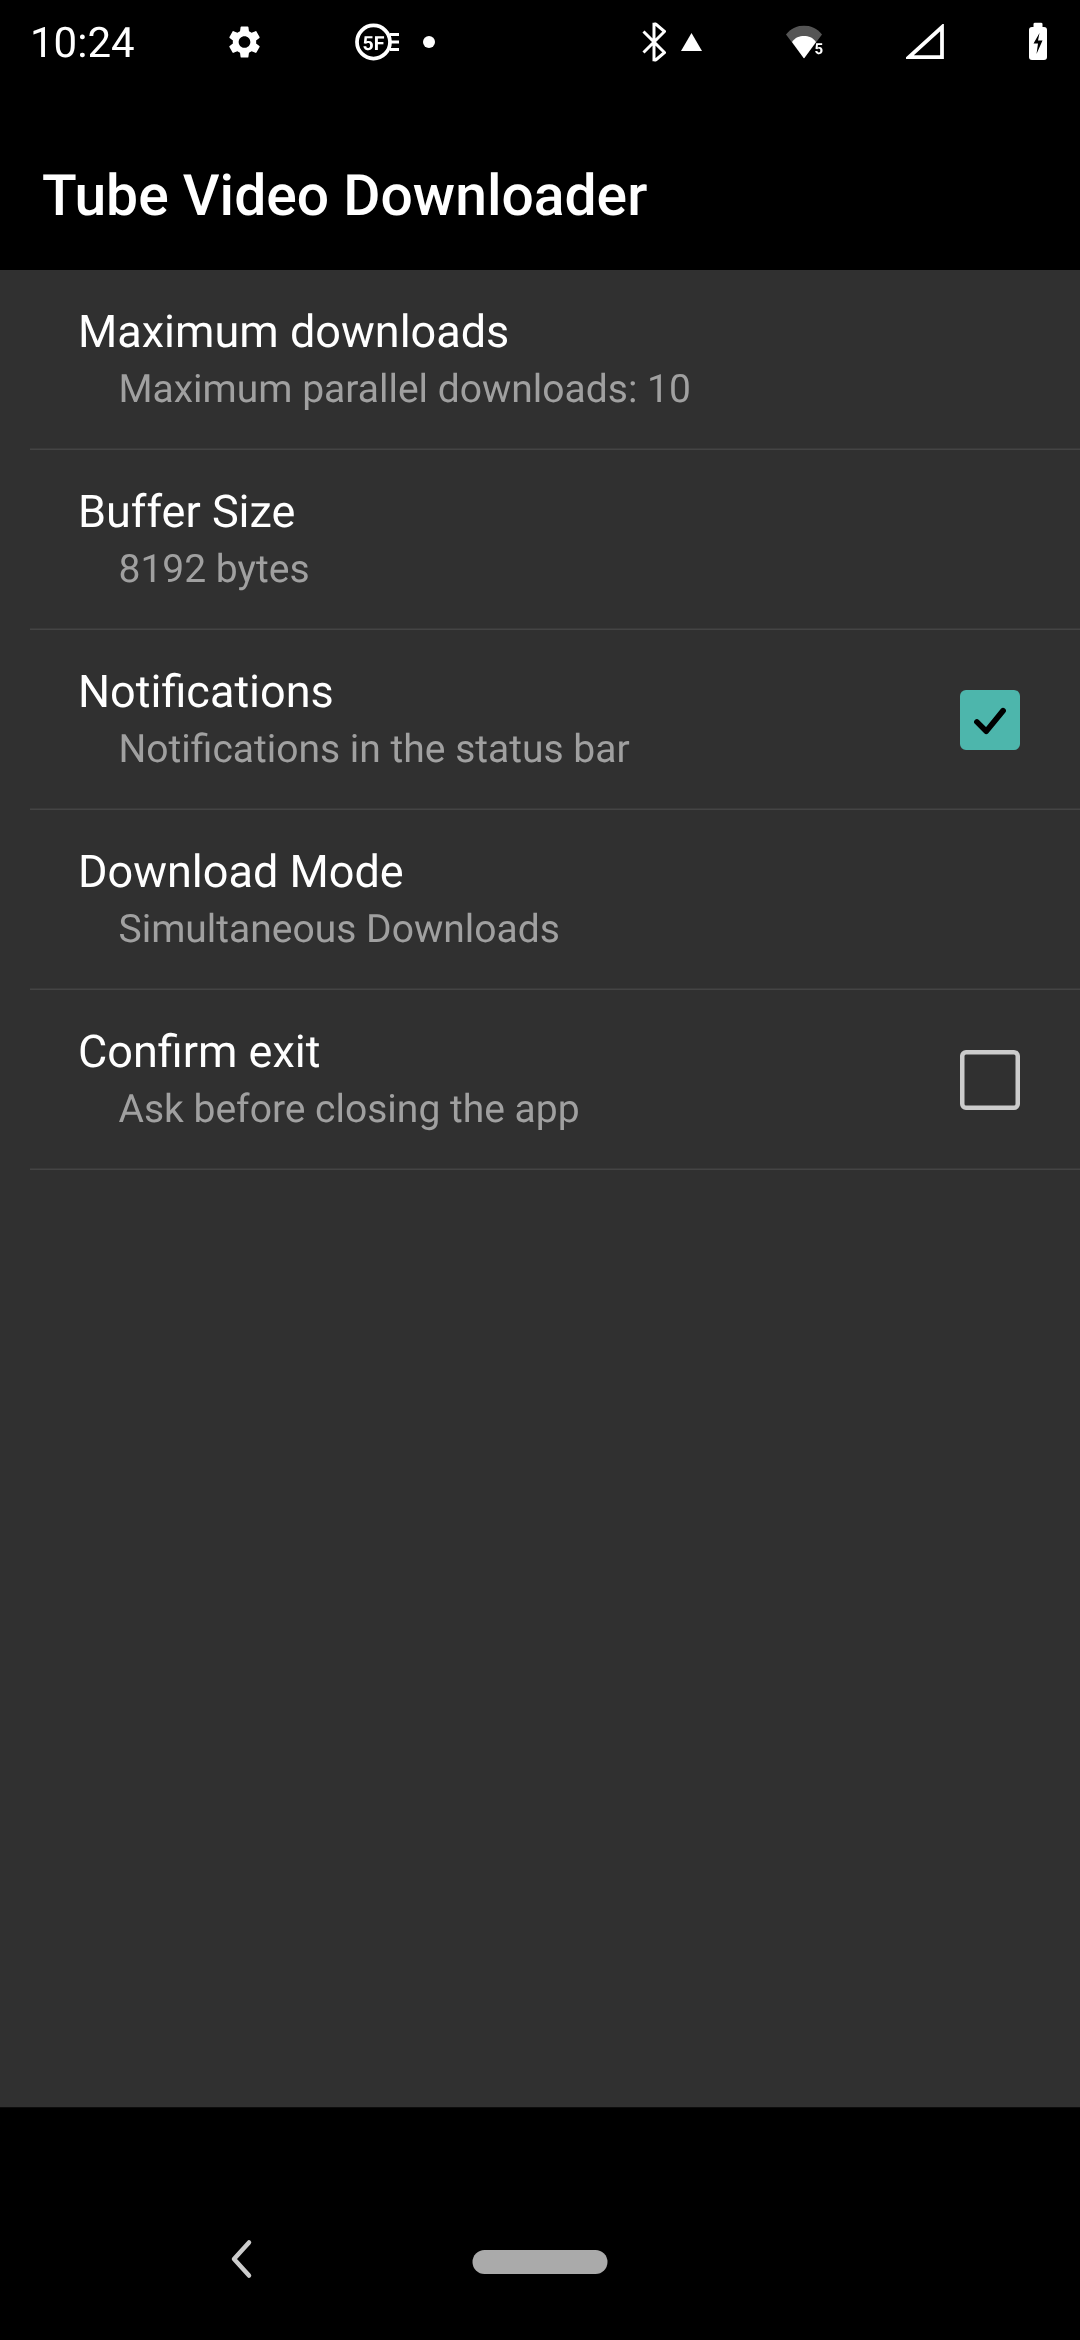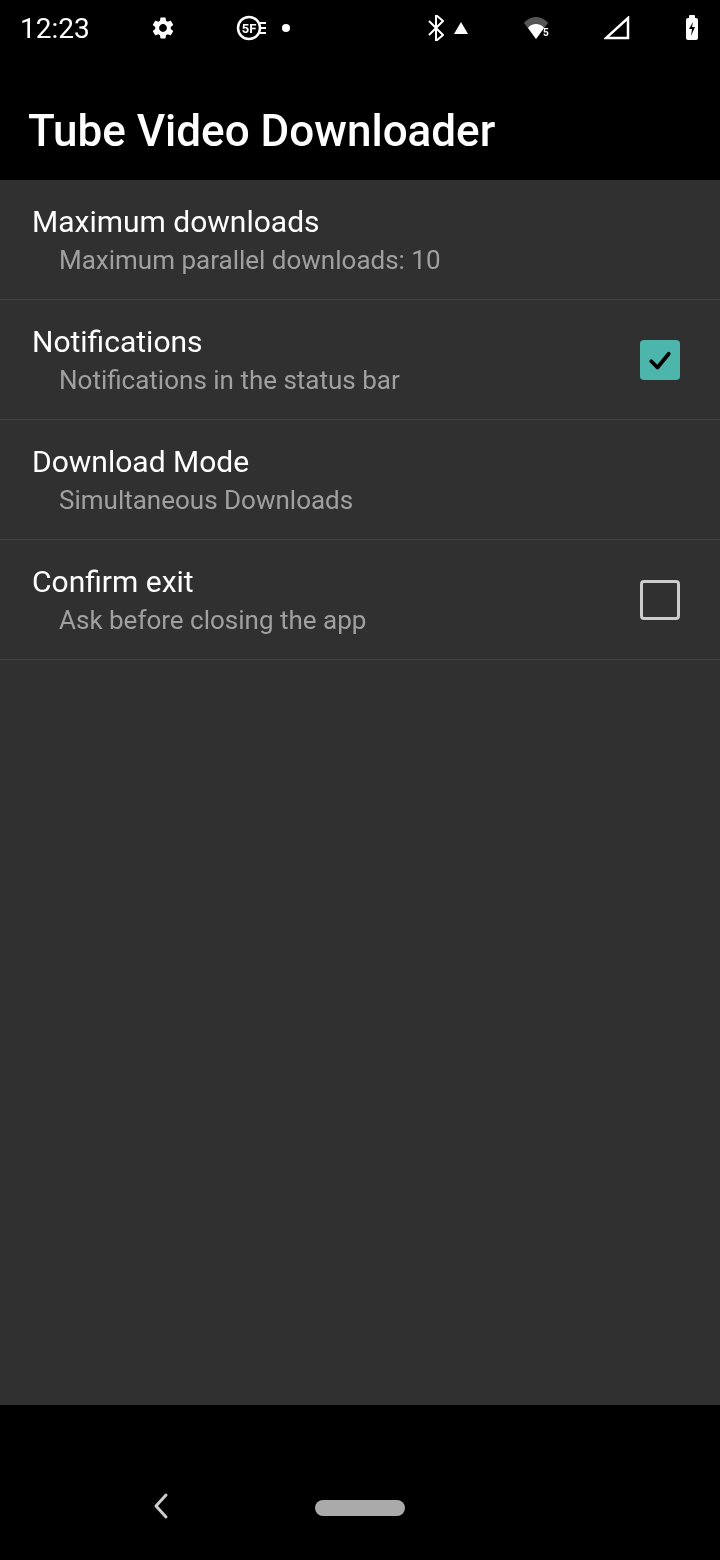--- a/index.html
+++ b/index.html
@@ -52,27 +52,28 @@
       border-radius: 50%;
     }
     .header {
       height: 124px;
       display: flex;
       align-items: center;
       padding: 0 28px;
       background: #000;
     }
     .header-title {
-      font-size: 44px;
+      font-size: 38px;
       font-weight: 500;
       color: #fff;
       margin-top: 25px;
     }
     .settings-list {
       background: #303030;
+      padding-left: 20px;
     }
     .setting-item {
       padding: 24px 32px;
       border-bottom: 1px solid #444;
       display: flex;
       align-items: center;
       justify-content: space-between;
     }
     .setting-text {
       flex: 1;
@@ -142,21 +143,21 @@
       border-left: 7px solid transparent;
       border-right: 7px solid transparent;
       border-bottom: 12px solid #fff;
     }
   </style>
 </head>
 <body>
 
 <div class="status-bar">
   <div class="status-left">
-    <span class="clock">12:23</span>
+    <span class="clock">10:24</span>
     <span class="status-icon">
       <svg width="26" height="26" viewBox="0 0 24 24" fill="#fff">
         <path d="M19.14,12.94c0.04-0.3,0.06-0.61,0.06-0.94c0-0.32-0.02-0.64-0.07-0.94l2.03-1.58c0.18-0.14,0.23-0.41,0.12-0.61 l-1.92-3.32c-0.12-0.22-0.37-0.29-0.59-0.22l-2.39,0.96c-0.5-0.38-1.03-0.7-1.62-0.94L14.4,2.81c-0.04-0.24-0.24-0.41-0.48-0.41 h-3.84c-0.24,0-0.43,0.17-0.47,0.41L9.25,5.35C8.66,5.59,8.12,5.92,7.63,6.29L5.24,5.33c-0.22-0.08-0.47,0-0.59,0.22L2.74,8.87 C2.62,9.08,2.66,9.34,2.86,9.48l2.03,1.58C4.84,11.36,4.8,11.69,4.8,12s0.02,0.64,0.07,0.94l-2.03,1.58 c-0.18,0.14-0.23,0.41-0.12,0.61l1.92,3.32c0.12,0.22,0.37,0.29,0.59,0.22l2.39-0.96c0.5,0.38,1.03,0.7,1.62,0.94l0.36,2.54 c0.05,0.24,0.24,0.41,0.48,0.41h3.84c0.24,0,0.44-0.17,0.47-0.41l0.36-2.54c0.59-0.24,1.13-0.56,1.62-0.94l2.39,0.96 c0.22,0.08,0.47,0,0.59-0.22l1.92-3.32c0.12-0.22,0.07-0.47-0.12-0.61L19.14,12.94z M12,15.6c-1.98,0-3.6-1.62-3.6-3.6 s1.62-3.6,3.6-3.6s3.6,1.62,3.6,3.6S13.98,15.6,12,15.6z"></path>
       </svg>
     </span>
     <span class="status-icon">
       <svg width="30" height="26" viewBox="0 0 30 26" fill="none">
         <circle cx="13" cy="13" r="11" stroke="#fff" stroke-width="2.5" fill="none"></circle>
         <text x="13" y="18" font-size="13" fill="#fff" text-anchor="middle" font-weight="bold">5F</text>
         <line x1="24" y1="8" x2="30" y2="8" stroke="#fff" stroke-width="2"></line>
@@ -202,20 +203,26 @@
 <div class="content-area">
   <div class="settings-list">
 
     <div class="setting-item">
       <div class="setting-text">
         <div class="setting-title">Maximum downloads</div>
         <div class="setting-subtitle">Maximum parallel downloads: 10</div>
       </div>
     </div>
 
+    <div class="setting-item">
+      <div class="setting-text">
+        <div class="setting-title">Buffer Size</div>
+        <div class="setting-subtitle">8192 bytes</div>
+      </div>
+    </div>
 
     <div class="setting-item">
       <div class="setting-text">
         <div class="setting-title">Notifications</div>
         <div class="setting-subtitle">Notifications in the status bar</div>
       </div>
       <div class="checkbox checked">
         <svg width="30" height="30" viewBox="0 0 24 24">
           <path d="M5 13 L10 18 L19 7" stroke="#000" stroke-width="3" fill="none" stroke-linecap="round" stroke-linejoin="round"></path>
         </svg>

